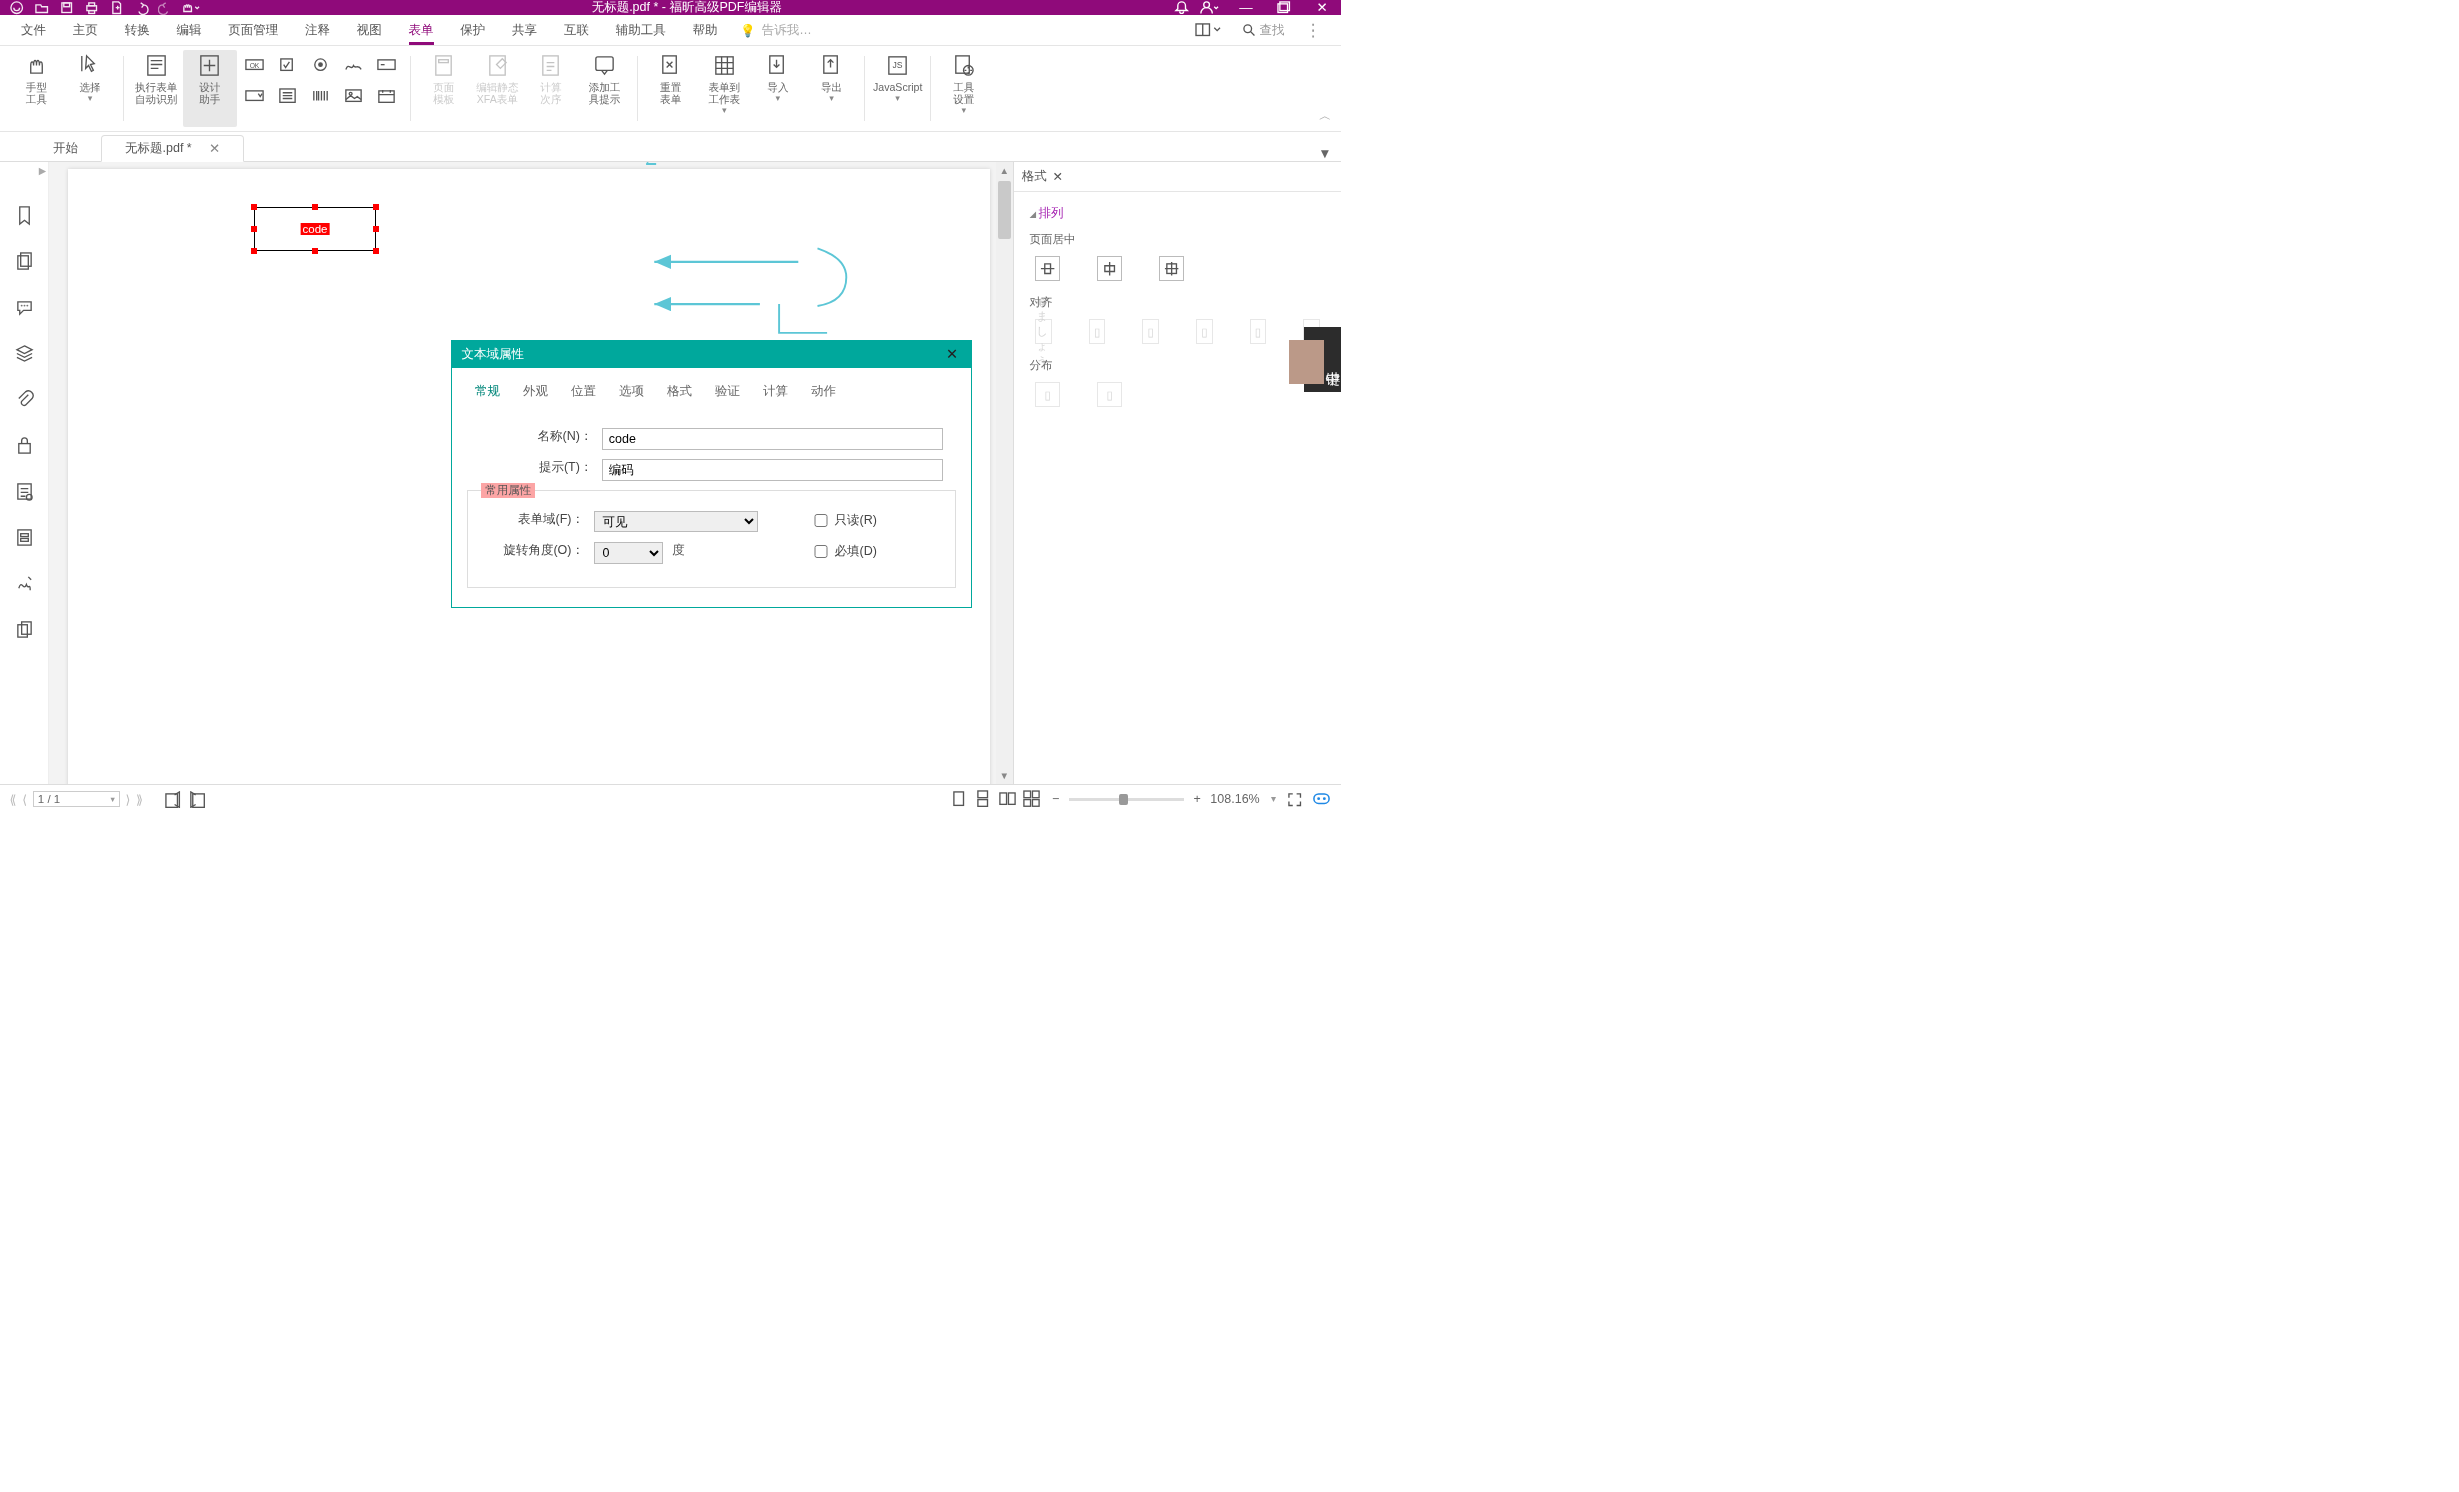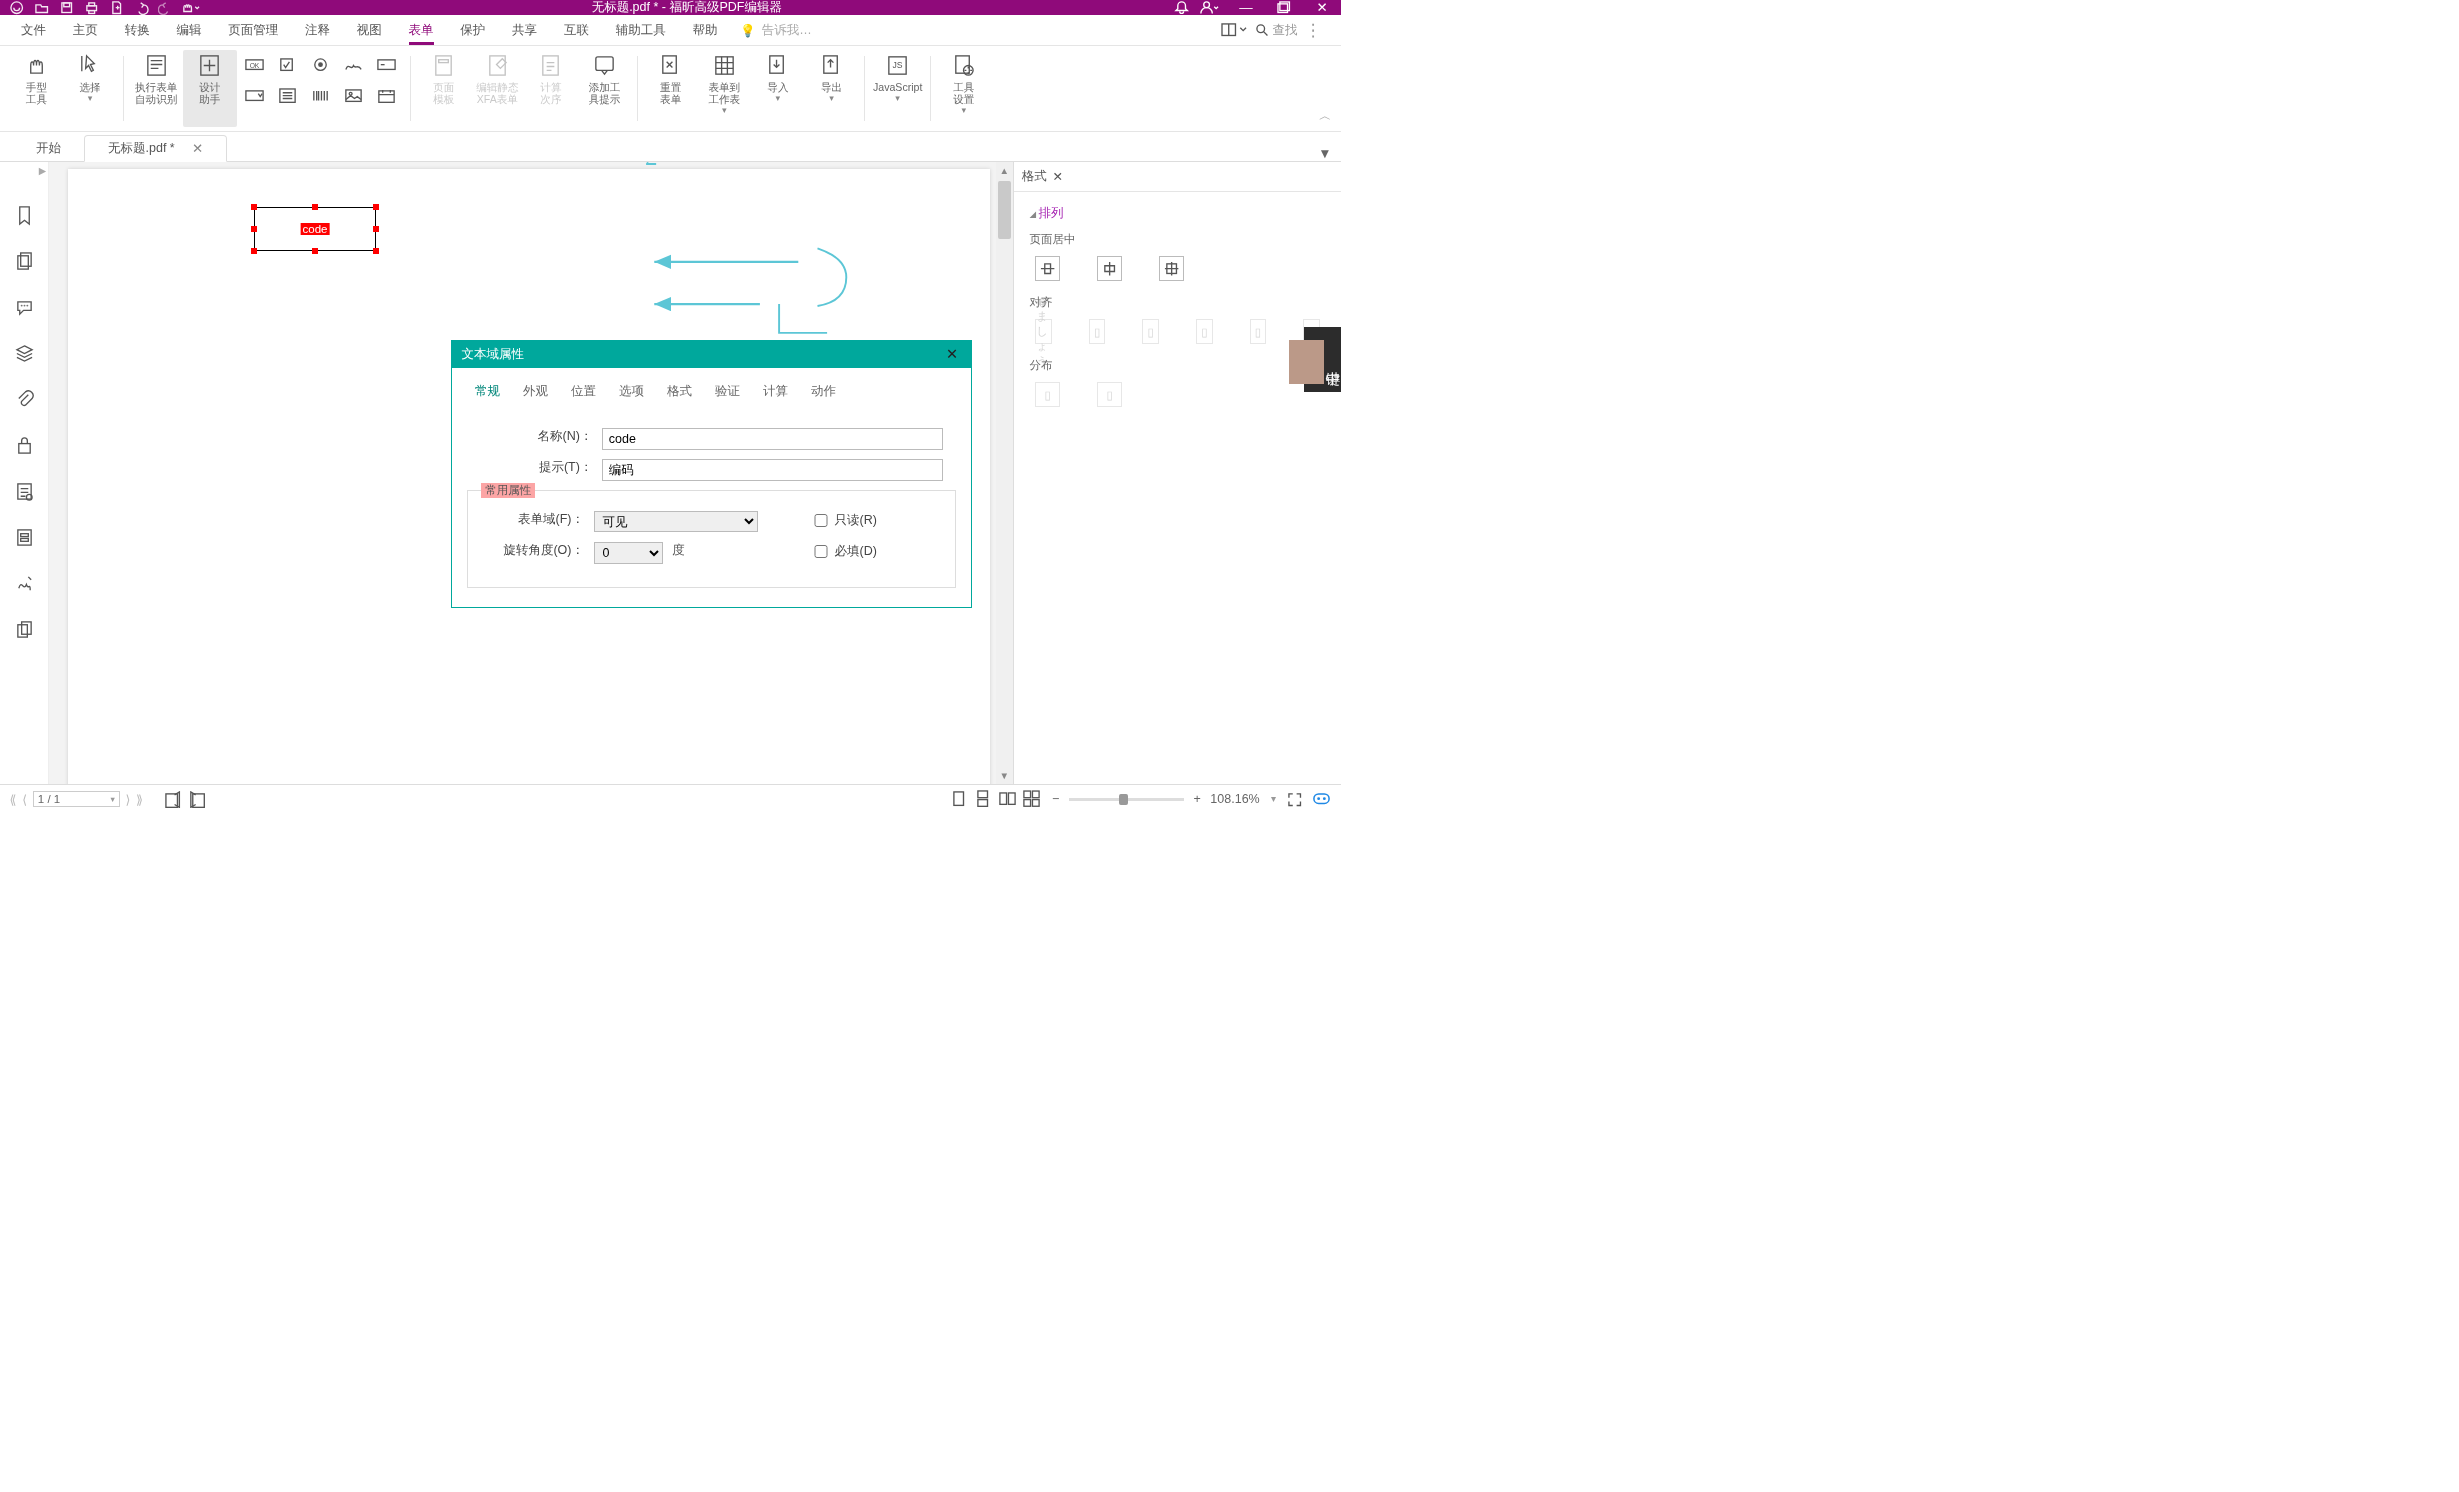--- a/index.html
+++ b/index.html
@@ -10,34 +10,34 @@
 .titlebar .qat span{width:19px;height:19px;display:flex;align-items:center;justify-content:center;opacity:.9}
 .titlebar .title{flex:1;text-align:center;font-size:12.5px}
 .titlebar .right{display:flex;gap:7.7px;padding:0 7.7px;align-items:center}
 .titlebar .winbtn{width:38px;height:27px;display:flex;align-items:center;justify-content:center;font-size:13.4px}
 
 .menubar{height:30px;background:#fff;display:flex;align-items:center;padding:0 7.7px;border-bottom:1px solid #e5e5e5}
 .menubar .item{padding:0 13.4px;height:29px;display:flex;align-items:center;color:#555;font-size:12.5px;cursor:pointer}
 .menubar .item.active{color:#8f0a7a;font-weight:500;position:relative}
 .menubar .item.active::after{content:"";position:absolute;bottom:0;left:13.4px;right:13.4px;height:2.9px;background:#8f0a7a}
 .menubar .search{margin-left:9.6px;display:flex;align-items:center;gap:5.8px;color:#aaa}
-.menubar .rsearch{margin-left:auto;display:flex;align-items:center;gap:7px;color:#999;padding-right:11.5px}
+.menubar .rsearch{margin-left:auto;display:flex;align-items:center;gap:20px;color:#999;padding-right:11.5px}
 
 .ribbon{height:77px;background:#fff;border-bottom:1px solid #e5e5e5;display:flex;padding:3.8px 9.6px;gap:0;position:relative}
 .ricon-lg{width:46px;display:flex;flex-direction:column;align-items:center;gap:1.9px;padding:1.9px 3.8px;font-size:10.6px;color:#666;line-height:1.15;text-align:center}
 .ricon-lg.dis{opacity:.35}
 .ricon-lg.sel{background:#e8e8e8;border-radius:1.9px}
 .ricon-lg .glyph{width:29px;height:27px;display:flex;align-items:center;justify-content:center}
 .rsmall{display:flex;flex-direction:column;gap:1.9px;padding:0 3.8px}
 .rsmall-row{display:flex;gap:3.8px}
 .ricon-sm{width:29px;height:29px;display:flex;align-items:center;justify-content:center;color:#555}
 .rsep{width:1px;background:#e5e5e5;margin:5.8px 5.8px}
 .rcollapse{position:absolute;right:9.6px;bottom:5.8px;color:#aaa}
 
-.doctabs{height:29px;display:flex;align-items:flex-end;padding-left:13px;border-bottom:1px solid #ddd}
+.doctabs{height:29px;display:flex;align-items:flex-end;padding-left:30px;border-bottom:1px solid #ddd}
 .doctab{height:25px;padding:0 23px;display:flex;align-items:center;gap:17.3px;font-size:12.5px;color:#555}
 .doctab.active{border:1px solid #ddd;border-bottom:1px solid #fff;border-top-left-radius:3.8px;border-top-right-radius:3.8px;margin-bottom:-1px;background:#fff}
 .doctab .close{color:#888;font-size:13.4px}
 .doctabs .adddrop{margin-left:auto;margin-right:9.6px;color:#666;font-size:13.4px}
 
 .workspace{flex:1;display:flex;min-height:0}
 .sidebar{width:48px;background:#fff;border-right:1px solid #eee;display:flex;flex-direction:column;align-items:center;padding-top:9.6px;gap:21px;color:#777}
 .sidebar span{width:25px;height:25px;display:flex;align-items:center;justify-content:center;font-size:17.3px}
 .sidebar .expand{align-self:flex-end;margin:-5.8px 1.9px 5.8px 0;font-size:9.6px;color:#aaa}
 .canvas{flex:1;background:#f3f3f3;position:relative;border-right:1px solid #ddd;overflow:hidden}

